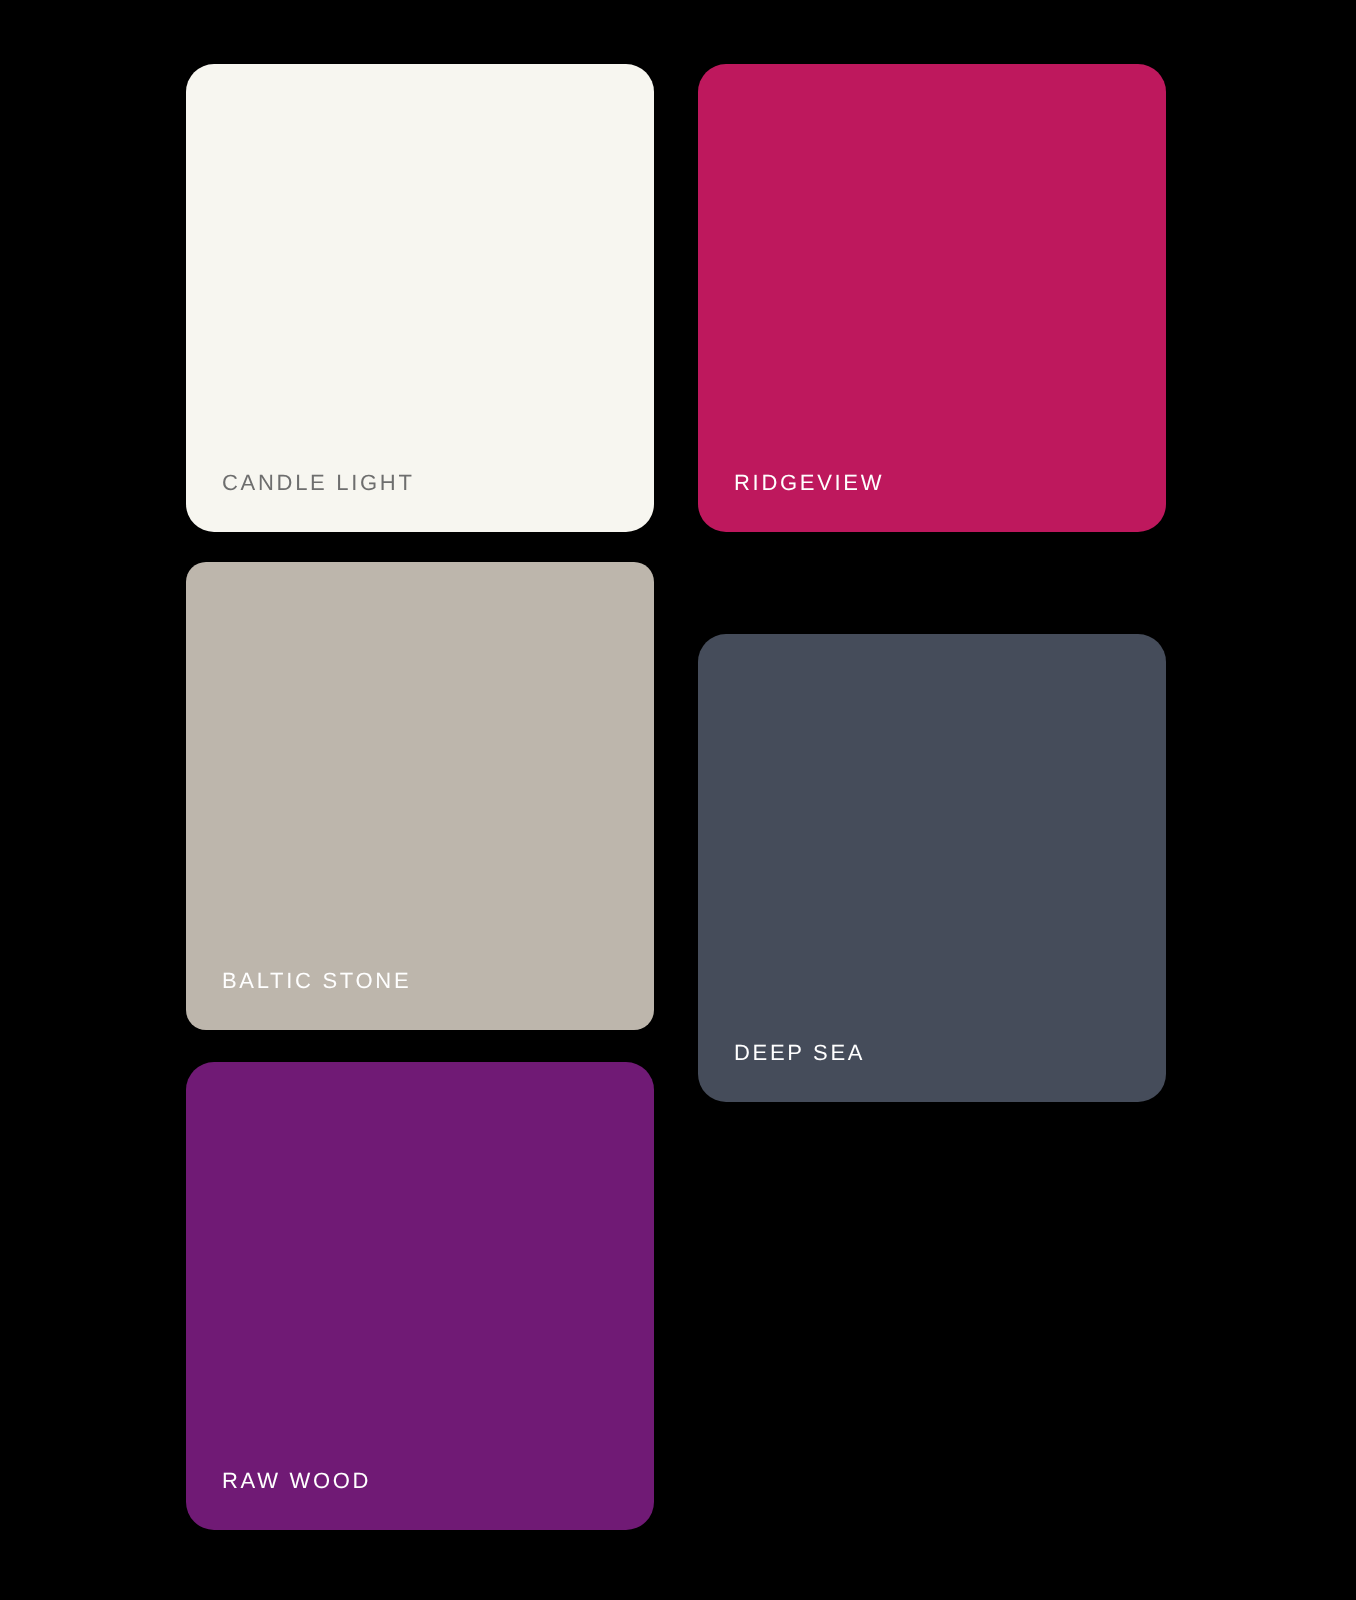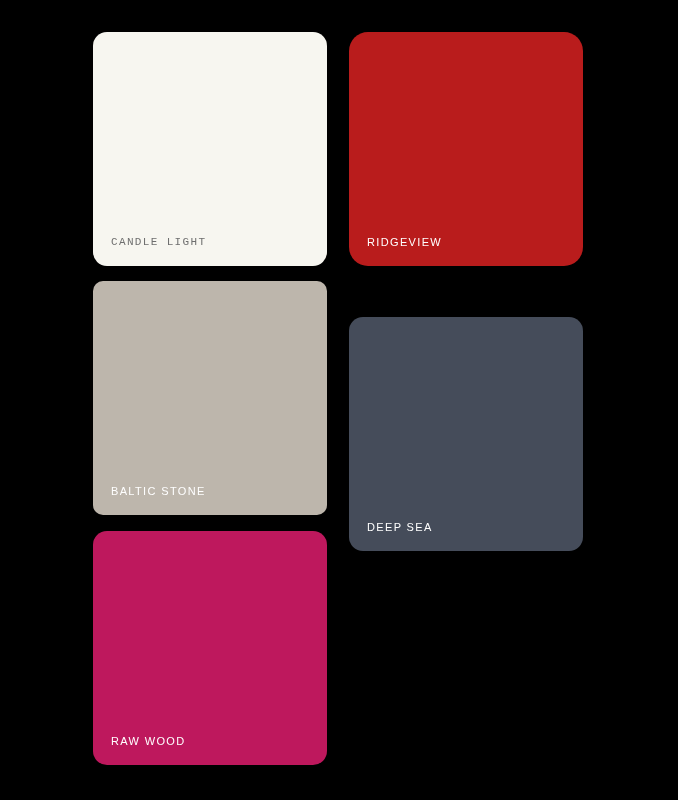--- a/index.html
+++ b/index.html
@@ -50,41 +50,41 @@
     bottom: 17px;
     font-size: 11px;
     line-height: 13px;
     letter-spacing: 1.35px;
     font-weight: 400;
     white-space: nowrap;
     text-transform: uppercase;
     user-select: none;
   }
 
-  .label-light { color: #6E6E6E; font-family: Liberation Mono, monospace; }
+  .label-light { color: #6E6E6E; }
   .label-dark  { color: #FFFFFF; }
 </style>
 </head>
 <body style="background: rgb(0, 0, 0);">
 
 <div id="palette-board">
 
   <div class="swatch-card col-left row-1" style="background: rgb(247, 246, 240);">
     <span class="swatch-label label-light">CANDLE LIGHT</span>
   </div>
 
-  <div class="swatch-card col-right row-1" style="background: #b91c1c; border-radius: 19px;">
+  <div class="swatch-card col-right row-1" style="background: #be185d;">
     <span class="swatch-label label-dark">RIDGEVIEW</span>
   </div>
 
   <div class="swatch-card col-left row-2" style="background: rgb(189, 182, 172); border-radius: 10px;">
     <span class="swatch-label label-dark">BALTIC STONE</span>
   </div>
 
   <div class="swatch-card col-right row-2" style="background: rgb(69, 76, 90); margin-top: 36px;">
     <span class="swatch-label label-dark">DEEP SEA</span>
   </div>
 
-  <div class="swatch-card col-left row-3" style="background: #be185d;">
+  <div class="swatch-card col-left row-3" style="background: #701a75;">
     <span class="swatch-label label-dark">RAW WOOD</span>
   </div>
 
 </div>
 
 </body></html>

